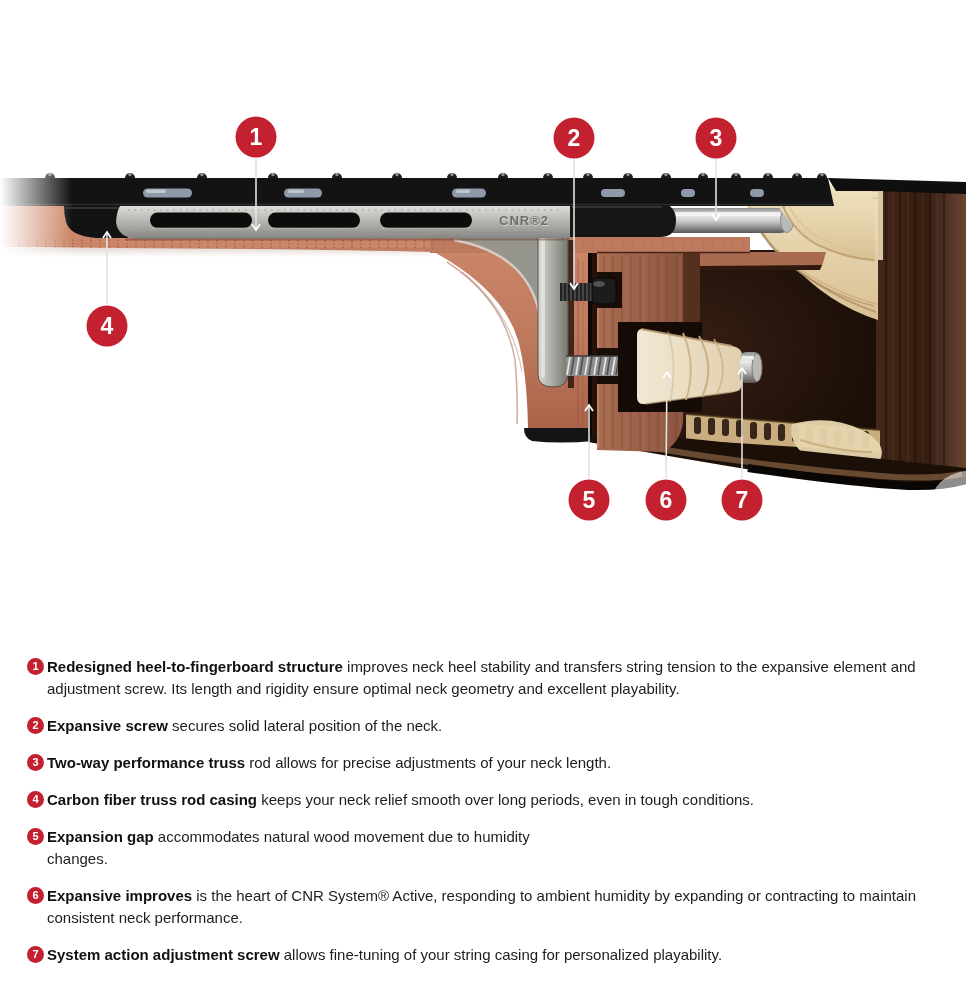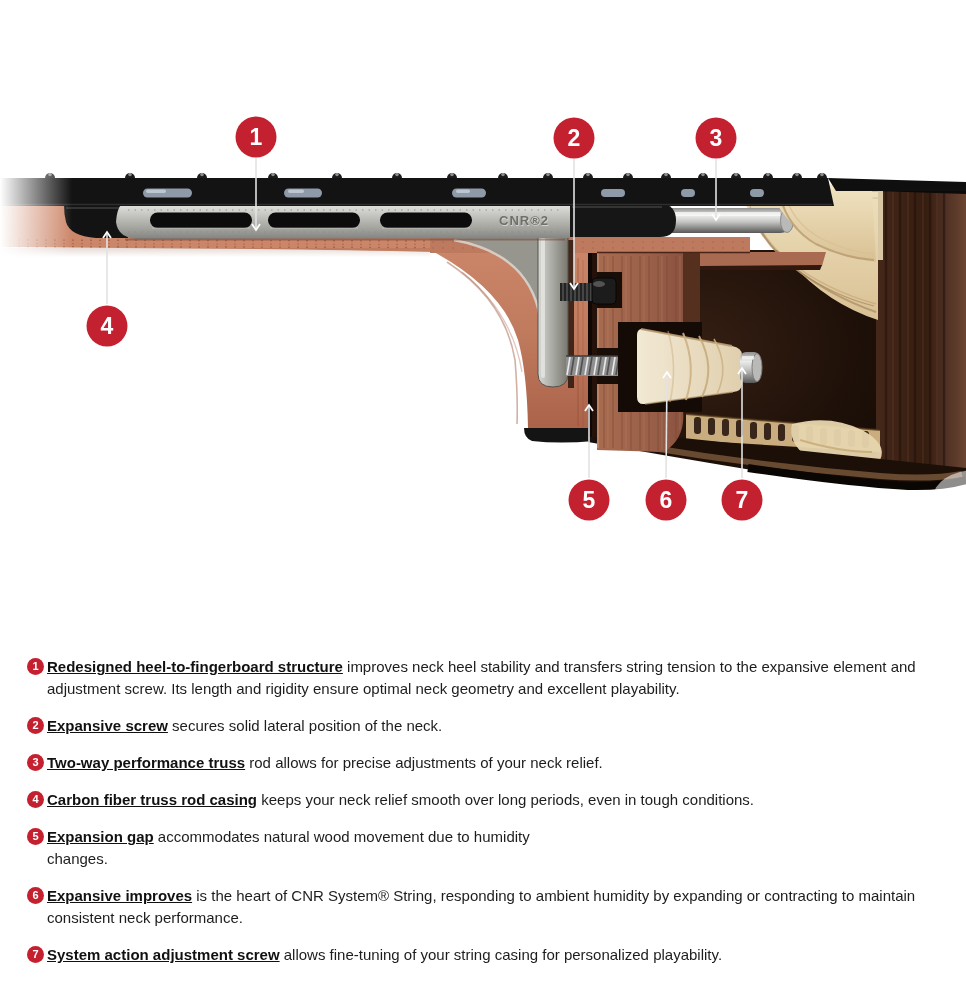--- a/index.html
+++ b/index.html
@@ -8,21 +8,21 @@
   #diagram{position:absolute;left:0;top:0;width:966px;height:630px;}
   #diagram svg{display:block;}
   .badge-num{font-family:"Liberation Sans",sans-serif;font-weight:bold;fill:#fff;}
   .cnr-stamp{font-family:"Liberation Sans",sans-serif;font-weight:bold;letter-spacing:1px;}
   
   #legend{position:absolute;left:0;top:630px;width:966px;box-sizing:border-box;
           padding:26px 24px 0 28px;}
   #legend ol{list-style:none;margin:0;padding:0;}
   .legend-item{position:relative;padding-left:19px;margin-bottom:15px;
                font-size:15px;line-height:22px;color:#1d1d1f;}
-  .legend-item b{font-weight:bold;color:#111;text-decoration:underline;}
+  .legend-item b{font-weight:bold;color:#111;}
   .lrest{white-space:pre-wrap;}
   .lbadge{position:absolute;left:-1px;top:2px;width:17px;height:17px;border-radius:50%;
           background:var(--badge-color,#c42130);color:#fff;font-size:11px;font-weight:bold;
           display:flex;align-items:center;justify-content:center;line-height:1;}
 </style>
 </head>
 <body>
 
 <div id="stage">
 
@@ -428,37 +428,37 @@
         <span class="lrest">improves neck heel stability and transfers string tension to the expansive element and adjustment screw. Its length and rigidity ensure optimal neck geometry and excellent playability.</span>
       </li>
       <li class="legend-item">
         <span class="lbadge">2</span>
         <b>Expansive screw</b>
         <span class="lrest">secures solid lateral position of the neck.</span>
       </li>
       <li class="legend-item">
         <span class="lbadge">3</span>
         <b>Two-way performance truss</b>
-        <span class="lrest">rod allows for precise adjustments of your neck relief.</span>
+        <span class="lrest">rod allows for precise adjustments of your neck length.</span>
       </li>
       <li class="legend-item">
         <span class="lbadge">4</span>
         <b>Carbon fiber truss rod casing</b>
         <span class="lrest">keeps your neck relief smooth over long periods, even in tough conditions.</span>
       </li>
       <li class="legend-item">
         <span class="lbadge">5</span>
         <b>Expansion gap</b>
         <span class="lrest">accommodates natural wood movement due to humidity
 changes.</span>
       </li>
       <li class="legend-item">
         <span class="lbadge">6</span>
         <b>Expansive improves</b>
-        <span class="lrest">is the heart of CNR System® String, responding to ambient humidity by expanding or contracting to maintain consistent neck performance.</span>
+        <span class="lrest">is the heart of CNR System® Active, responding to ambient humidity by expanding or contracting to maintain consistent neck performance.</span>
       </li>
       <li class="legend-item">
         <span class="lbadge">7</span>
         <b>System action adjustment screw</b>
         <span class="lrest">allows fine-tuning of your string casing for personalized playability.</span>
       </li>
     </ol>
   </div>
 </div>
 

